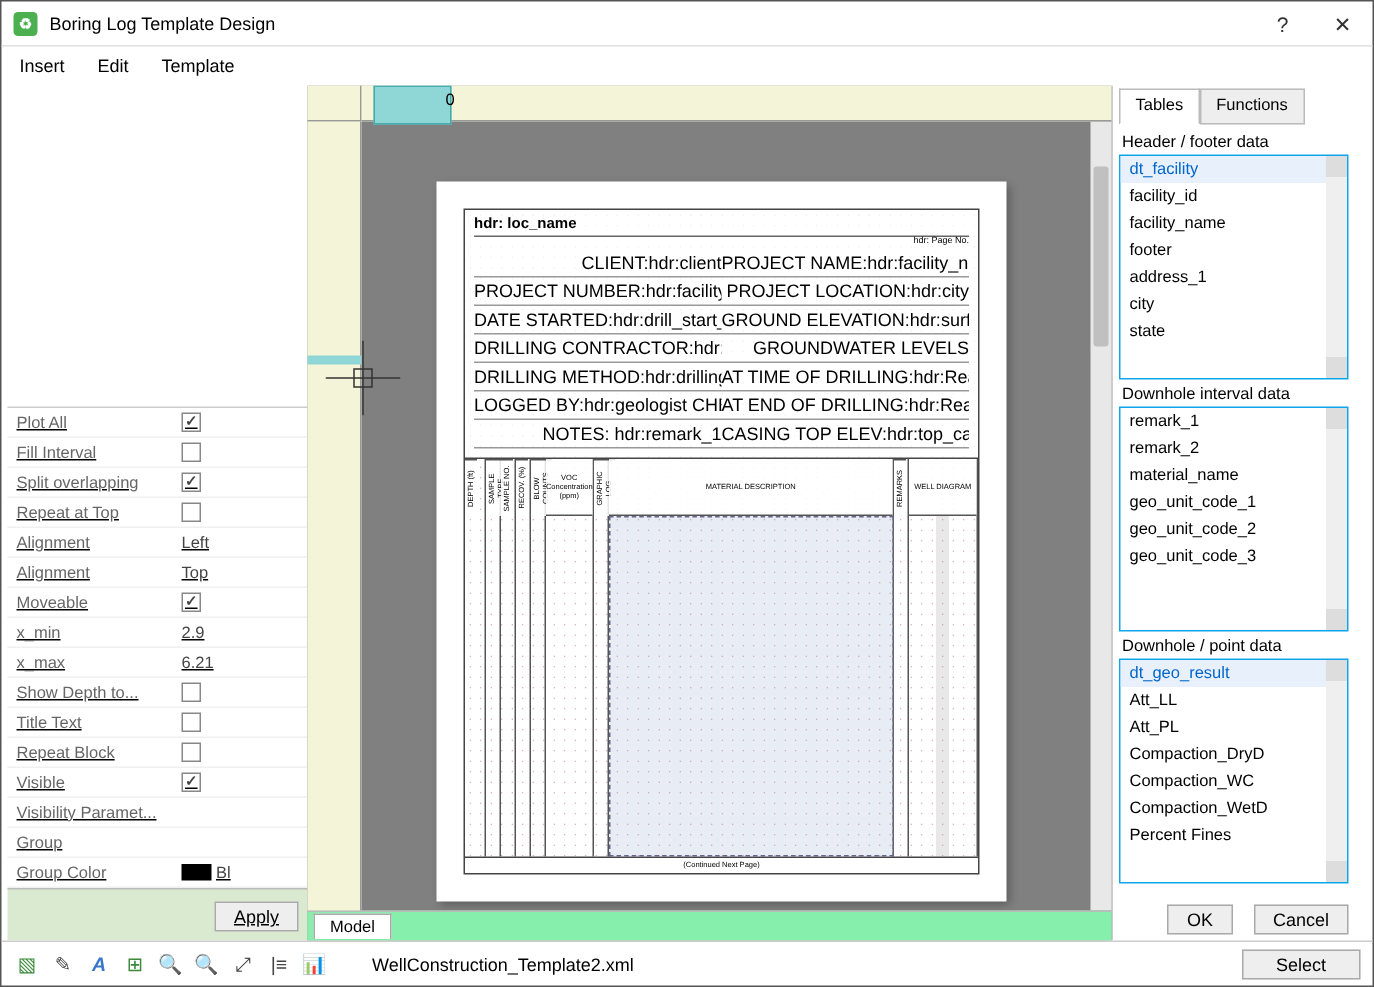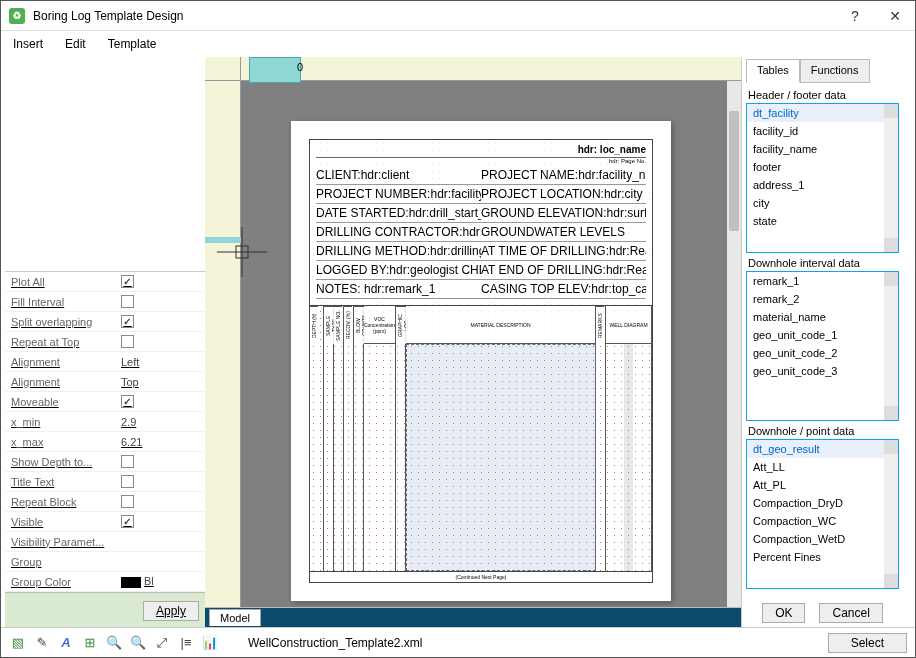--- a/index.html
+++ b/index.html
@@ -30,54 +30,54 @@
 .ruler-top::before { content:""; position:absolute; left: 8px; top:0; height:24px; width:50px; background:#8fd6d6; border:1px solid #4aa; }
 .ruler-left::before { content:""; position:absolute; top: 156px; left:0; width:36px; height:6px; background:#8fd6d6; }
 .crosshair { position: absolute; left: 12px; top: 170px; z-index: 3; pointer-events:none; }
 .crosshair svg { width: 50px; height: 50px; }
 .canvas-wrap { position: absolute; left: 36px; right: 14px; top: 24px; bottom: 20px; overflow: hidden; background: #808080; }
 .page { position: absolute; left: 50px; top: 40px; width: 380px; height: 480px; background: #fff; box-shadow: 2px 2px 6px rgba(0,0,0,.3); }
 .page-inner { margin: 18px; border: 1px solid #444; height: calc(100% - 36px); display: flex; flex-direction: column;
   background-image: radial-gradient(circle, #b77 0.6px, transparent 0.6px);
   background-size: 7px 7px; background-color:#fff;}
 .hdr-block { border-bottom: 1px solid #444; padding: 4px 6px; font-size: 7px; background: rgba(255,255,255,.75); }
-.hdr-block .locname { text-align: right; font-size: 10px; font-weight: bold; padding-bottom: 2px; border-bottom: 1px solid #666;}
+.hdr-block .locname { text-align: left; font-size: 10px; font-weight: bold; padding-bottom: 2px; border-bottom: 1px solid #666;}
 .hdr-block .pgno { text-align: right; font-size: 6px; }
 .hdr-lines { font-size: 5.5px; line-height: 1.5; padding: 2px 0; }
-.hdr-lines div { white-space: nowrap; overflow: hidden; border-bottom: 0.5px solid #999;}
+.hdr-lines div { white-space: nowrap; overflow: hidden; border-bottom: 0.5px solid #999; text-align: right;}
 .hdr-lines .two { display: flex; }
 .hdr-lines .two span { flex: 1; white-space: nowrap; overflow: hidden;}
 .log-body { flex: 1; display: flex; position: relative; }
 .cols { display: flex; width: 100%; }
 .col { border-right: 1px solid #555; position: relative; }
 .col.w1 { width: 14px; } .col.w2 { width: 10px; } .col.w3 { width: 32px; } .col.wfill { flex: 1; }
 .col.well { width: 46px; }
 .colhdr { height: 38px; font-size: 5px; writing-mode: vertical-rl; transform: rotate(180deg); text-align: center; padding: 2px 1px; background: rgba(255,255,255,.85); border-bottom: 1px solid #555;}
 .colhdr.h { writing-mode: horizontal-tb; transform: none; display:flex;align-items:center;justify-content:center; }
 .colstrip { position: absolute; top: 38px; bottom: 0; left: 0; right: 0; }
 .well .colstrip { background: linear-gradient(90deg, transparent 40%, rgba(100,100,100,.15) 40%, rgba(100,100,100,.15) 60%, transparent 60%); }
 .highlight-col { position: absolute; top: 38px; bottom: 0; left: 0; right: -1px; background: rgba(120,150,200,.18); border: 1px dashed #668;}
 .page-foot { text-align: center; font-size: 5px; padding: 2px; border-top: 1px solid #444; background:#fff;}
-.center-tabs { position: absolute; left: 0; bottom: 0; height: 20px; background: #0c4a6e; border-top: 1px solid #bbb; display: flex; align-items: center; padding-left: 4px; right: 0; margin-top: 45px;}
+.center-tabs { position: absolute; left: 0; bottom: 0; height: 20px; background: #86efac; border-top: 1px solid #bbb; display: flex; align-items: center; padding-left: 4px; right: 0; margin-top: 45px;}
 .center-tabs .tab { border: 1px solid #aaa; border-bottom: none; padding: 2px 10px; background: #fff; font-size: 11px; }
 .vscroll { position: absolute; right: 0; top: 24px; bottom: 20px; width: 14px; background: #e8e8e8; }
 .vscroll .thumb { position:absolute; left:2px; right:2px; top:30px; height:120px; background:#c0c0c0; border-radius:2px;}
 .right-col { width: 174px; border-left: 1px solid #ccc; display: flex; flex-direction: column; padding: 0 16px 4px 4px; overflow:hidden;}
 .right-tabs { display: flex; height: 24px; margin: 2px 0 2px; }
 .right-tabs .rtab { padding: 4px 10px; border: 1px solid #bbb; background: #eee; font-size: 11px; }
 .right-tabs .rtab.active { background: #fff; border-bottom: 1px solid #fff; }
 .panel-title { font-size: 11px; padding: 4px 2px 2px; }
 .listbox { border: 1px solid #0ea5e9; height: 150px; overflow-y: hidden; position: relative; }
 .listbox.short { height: 150px; }
 .listbox .item { padding: 3px 6px; font-size: 11px; white-space:nowrap; overflow:hidden;}
 .listbox .item.sel { color: #0066cc; background: #e8f0fb; }
 .listbox .sb { position:absolute; right:0; top:0; bottom:0; width:14px; background:#efefef; }
 .listbox .sb::before{content:"";position:absolute;top:0;left:0;right:0;height:14px;background:#ddd;}
 .listbox .sb::after{content:"";position:absolute;bottom:0;left:0;right:0;height:14px;background:#ddd;}
-.right-footer { margin-top: auto; display: flex; gap: 14px; justify-content: center; padding-top: 8px; }
+.right-footer { margin-top: auto; display: flex; gap: 14px; justify-content: flex-end; padding-top: 8px; }
 .statusbar { height: 30px; border-top: 1px solid #ccc; display: flex; align-items: center; padding: 0 8px; gap: 6px; }
 .statusbar .tool { width: 18px; height: 18px; display: flex; align-items: center; justify-content: center; font-size: 13px; color: #444; }
 .statusbar .tool.green { color: #3a8a3a; }
 .statusbar .fname { margin-left: 23px; font-size: 12px; }
 .statusbar .spacer { flex: 1; }
 .statusbar .btn { padding: 2px 22px; }
 </style>
 </head>
 <body>
 

